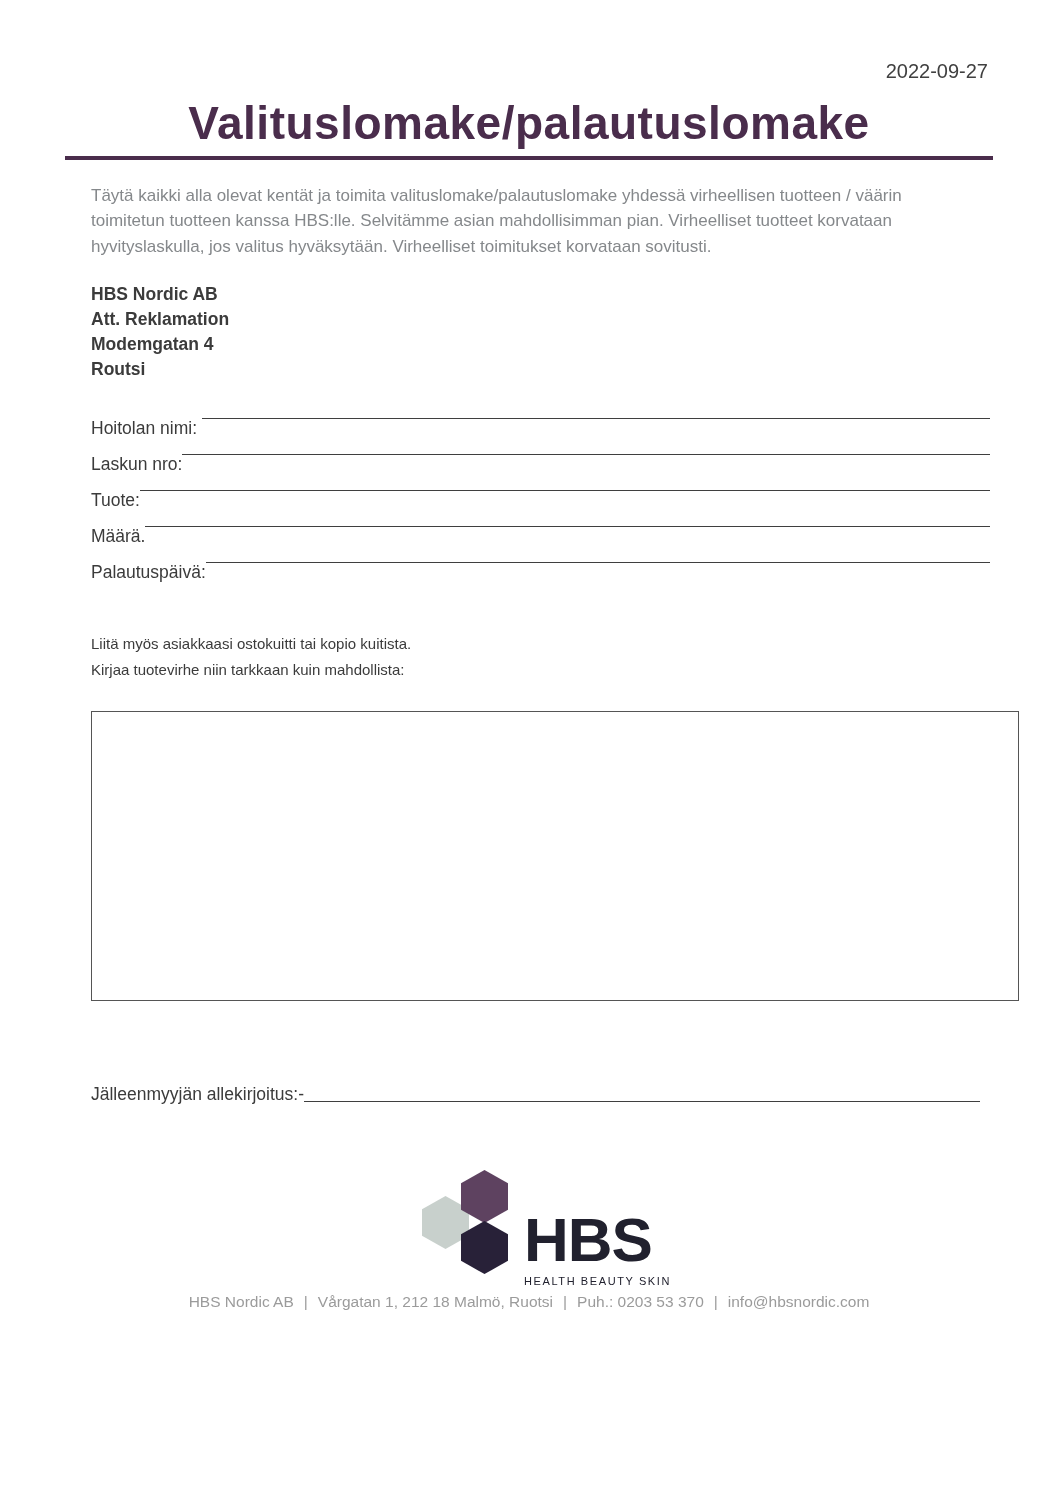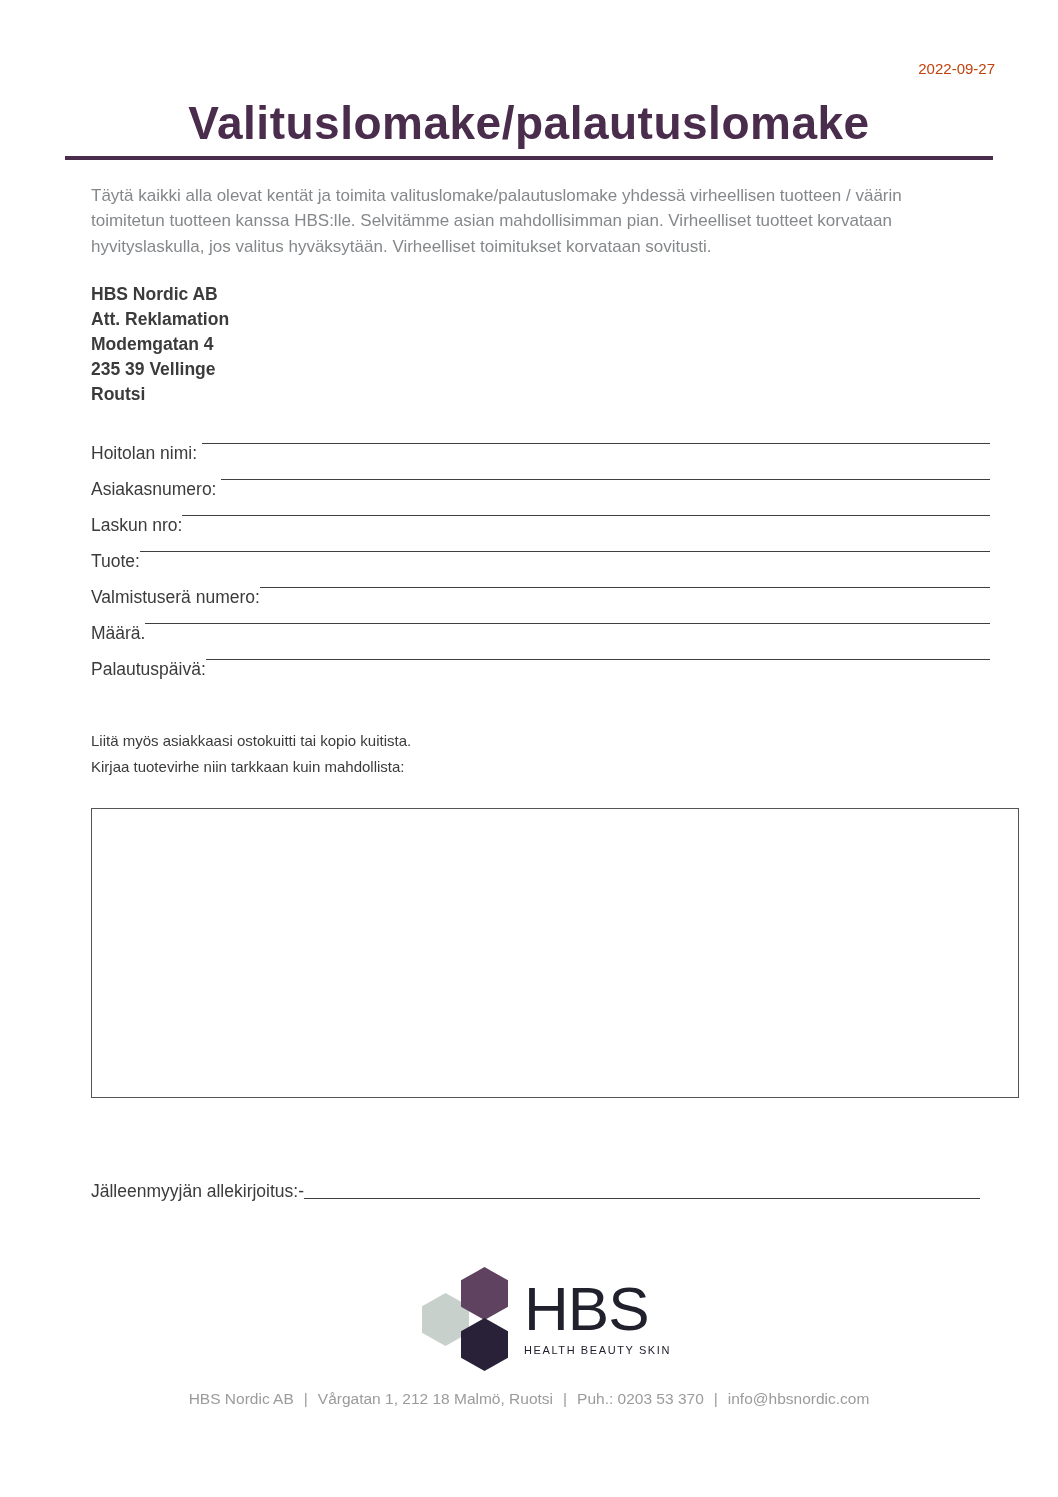--- a/index.html
+++ b/index.html
@@ -11,23 +11,23 @@
   .page {
     position: relative;
     width: 1058px;
     height: 1497px;
     background: #ffffff;
     overflow: hidden;
   }
   .date {
     position: absolute;
     top: 60px;
-    right: 63px;
-    font-size: 15px;
-    color: #c2410c;
+    right: 70px;
+    font-size: 20px;
+    color: #404040;
   }
   .header {
     padding: 0 65px 0 65px;
   }
   .title {
     margin-top: 98px;
     text-align: center;
     font-size: 46px;
     font-weight: bold;
     letter-spacing: 0.5px;
@@ -122,23 +122,24 @@
   .hex-bottom { left: 39px; top: 52px; }
   .logo-text-block {
     position: absolute;
     left: 102px;
     top: 12px;
     width: 112px;
   }
   .logo-hbs {
     font-size: 62px;
     line-height: 62px;
-    font-weight: normal;
+    font-weight: bold;
     letter-spacing: -1px;
     color: #21212e;
+    margin-top: 28px;
   }
   .logo-tagline {
     margin-top: 4px;
     font-size: 11px;
     letter-spacing: 1.6px;
     white-space: nowrap;
     color: #21212e;
   }
   .footer {
     margin-top: 14px;
@@ -161,43 +162,34 @@
   </div>
 
   <div class="content">
 
     <p class="intro">Täytä kaikki alla olevat kentät ja toimita valituslomake/palautuslomake yhdessä virheellisen tuotteen / väärin toimitetun tuotteen kanssa HBS:lle. Selvitämme asian mahdollisimman pian. Virheelliset tuotteet korvataan hyvityslaskulla, jos valitus hyväksytään. Virheelliset toimitukset korvataan sovitusti.</p>
 
     <div class="address">
       <div>HBS Nordic AB</div>
       <div>Att. Reklamation</div>
       <div>Modemgatan 4</div>
-      <div>235 39 Vellinge</div>
       <div>Routsi</div>
     </div>
 
     <div class="fields">
       <div class="field-row">
         <span class="label">Hoitolan nimi: </span>
         <span class="write-line"></span>
       </div>
       <div class="field-row">
-        <span class="label">Asiakasnumero: </span>
-        <span class="write-line"></span>
-      </div>
-      <div class="field-row">
         <span class="label">Laskun nro:</span>
         <span class="write-line"></span>
       </div>
       <div class="field-row">
         <span class="label">Tuote:</span>
-        <span class="write-line"></span>
-      </div>
-      <div class="field-row">
-        <span class="label">Valmistuserä numero:</span>
         <span class="write-line"></span>
       </div>
       <div class="field-row">
         <span class="label">Määrä.</span>
         <span class="write-line"></span>
       </div>
       <div class="field-row">
         <span class="label">Palautuspäivä:</span>
         <span class="write-line"></span>
       </div>

